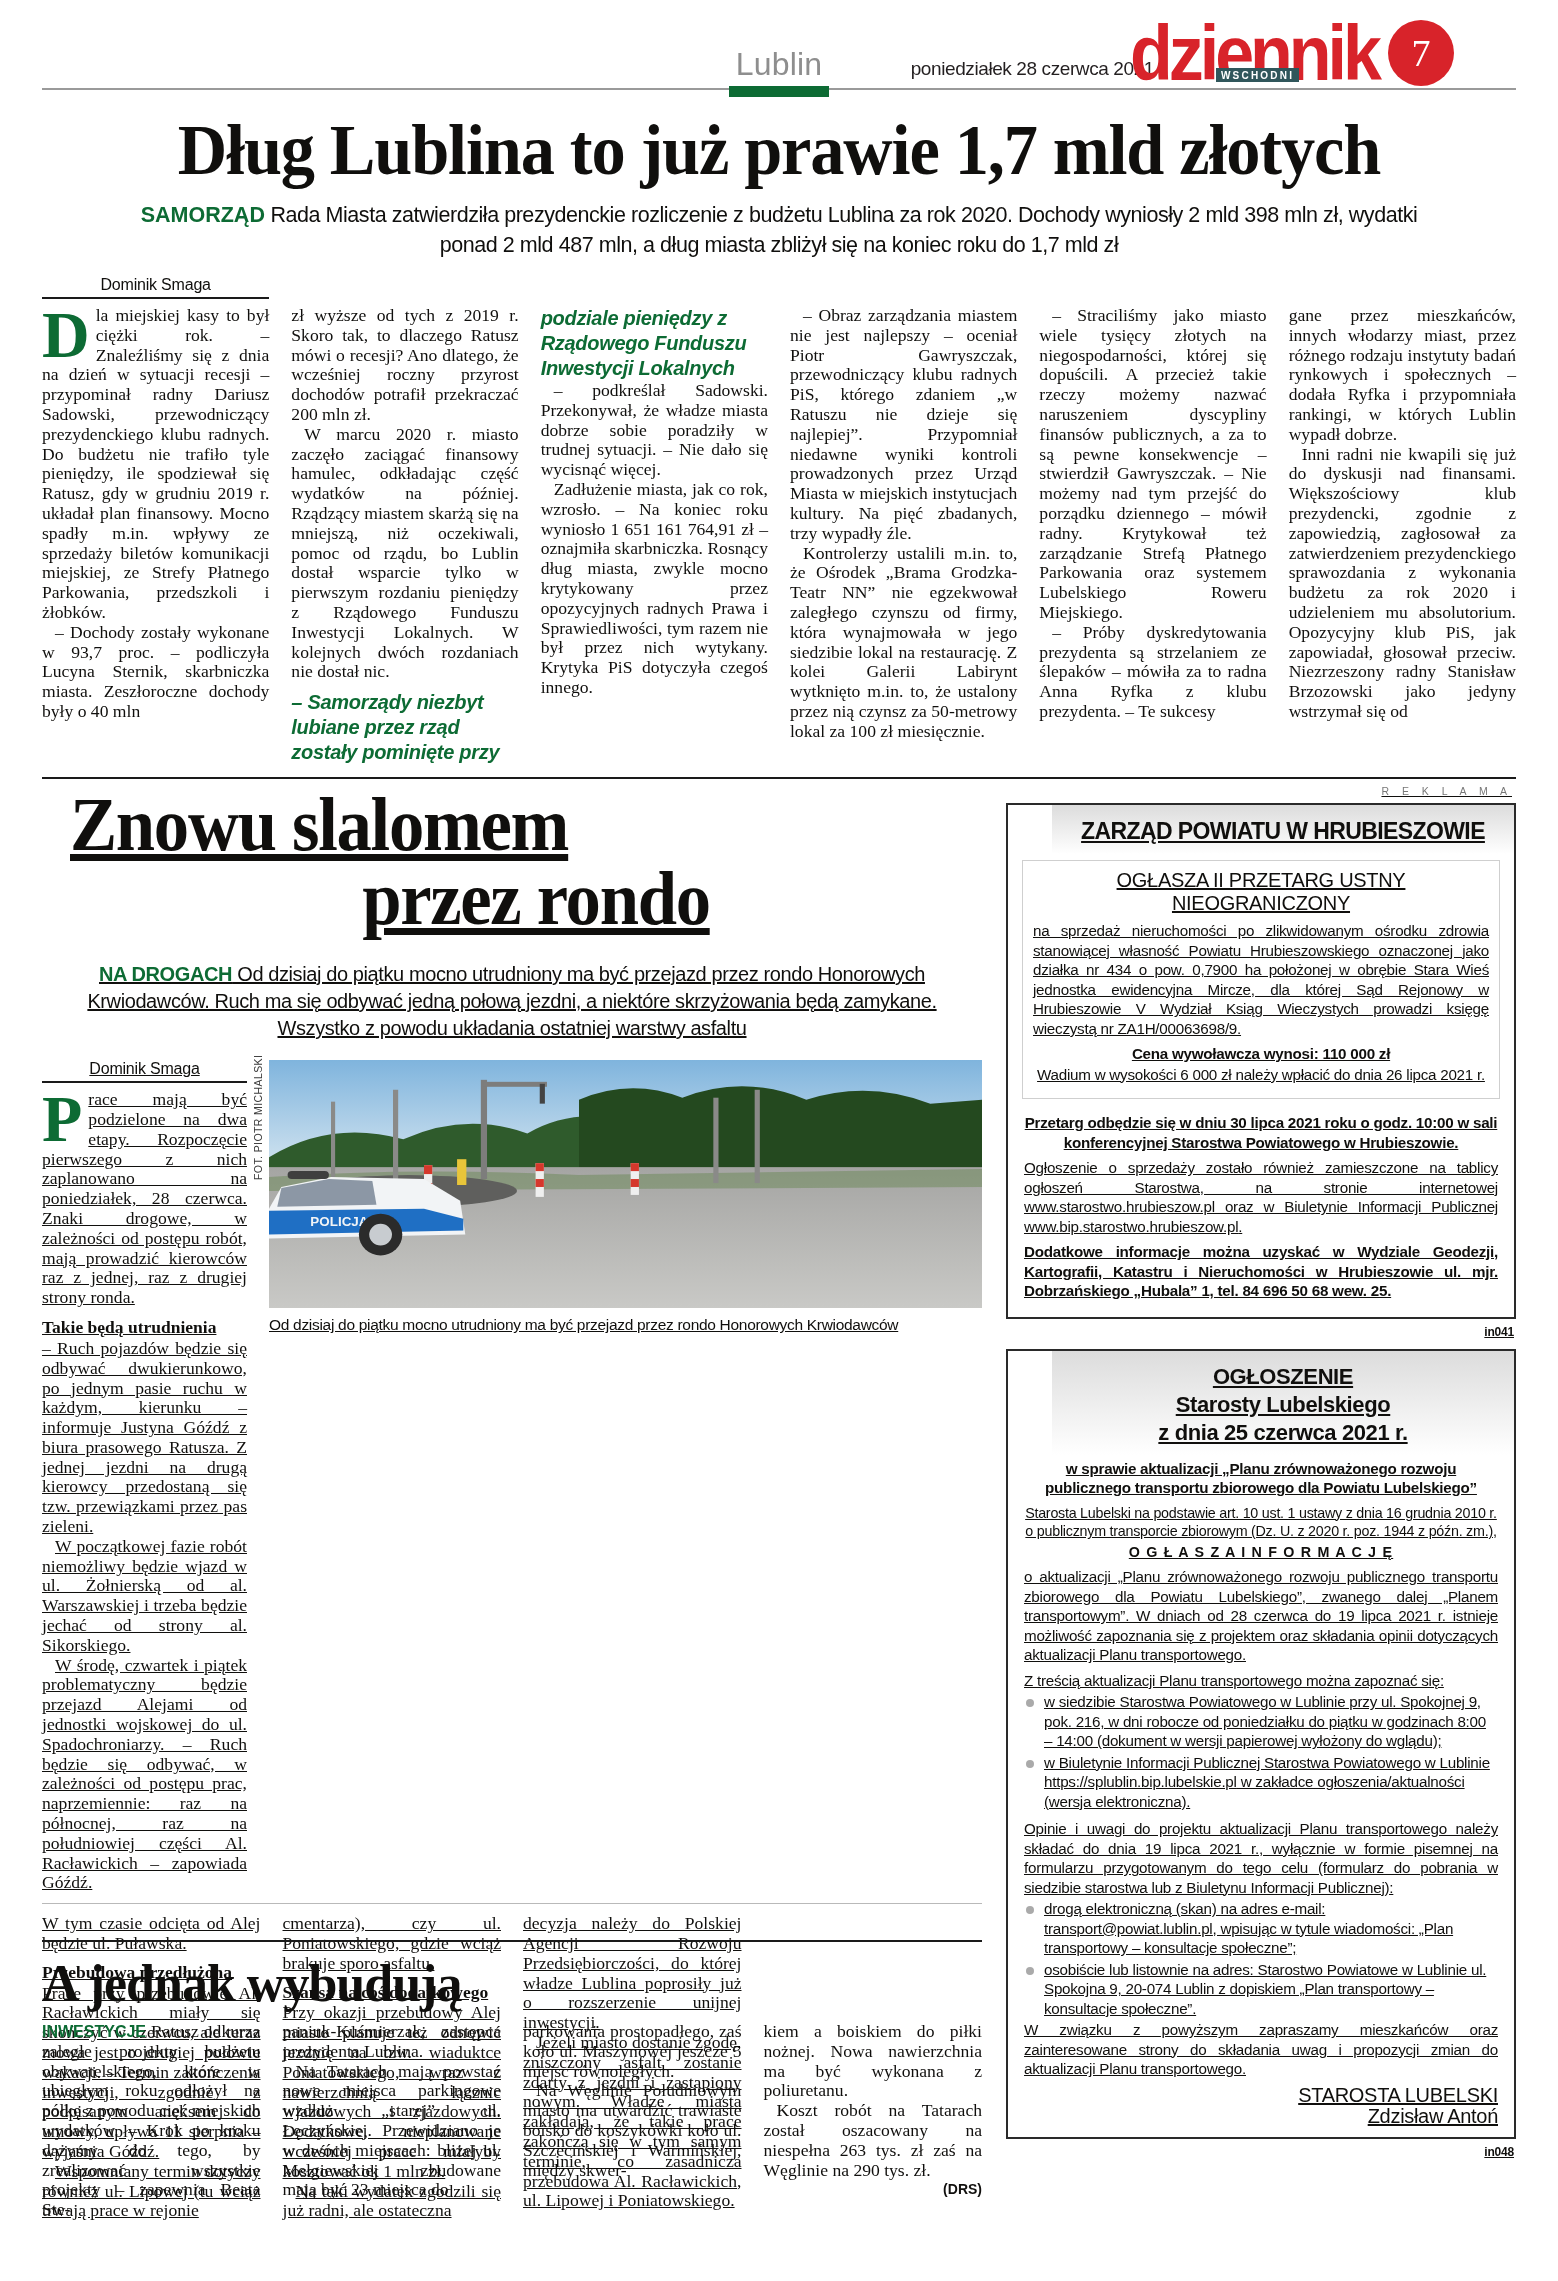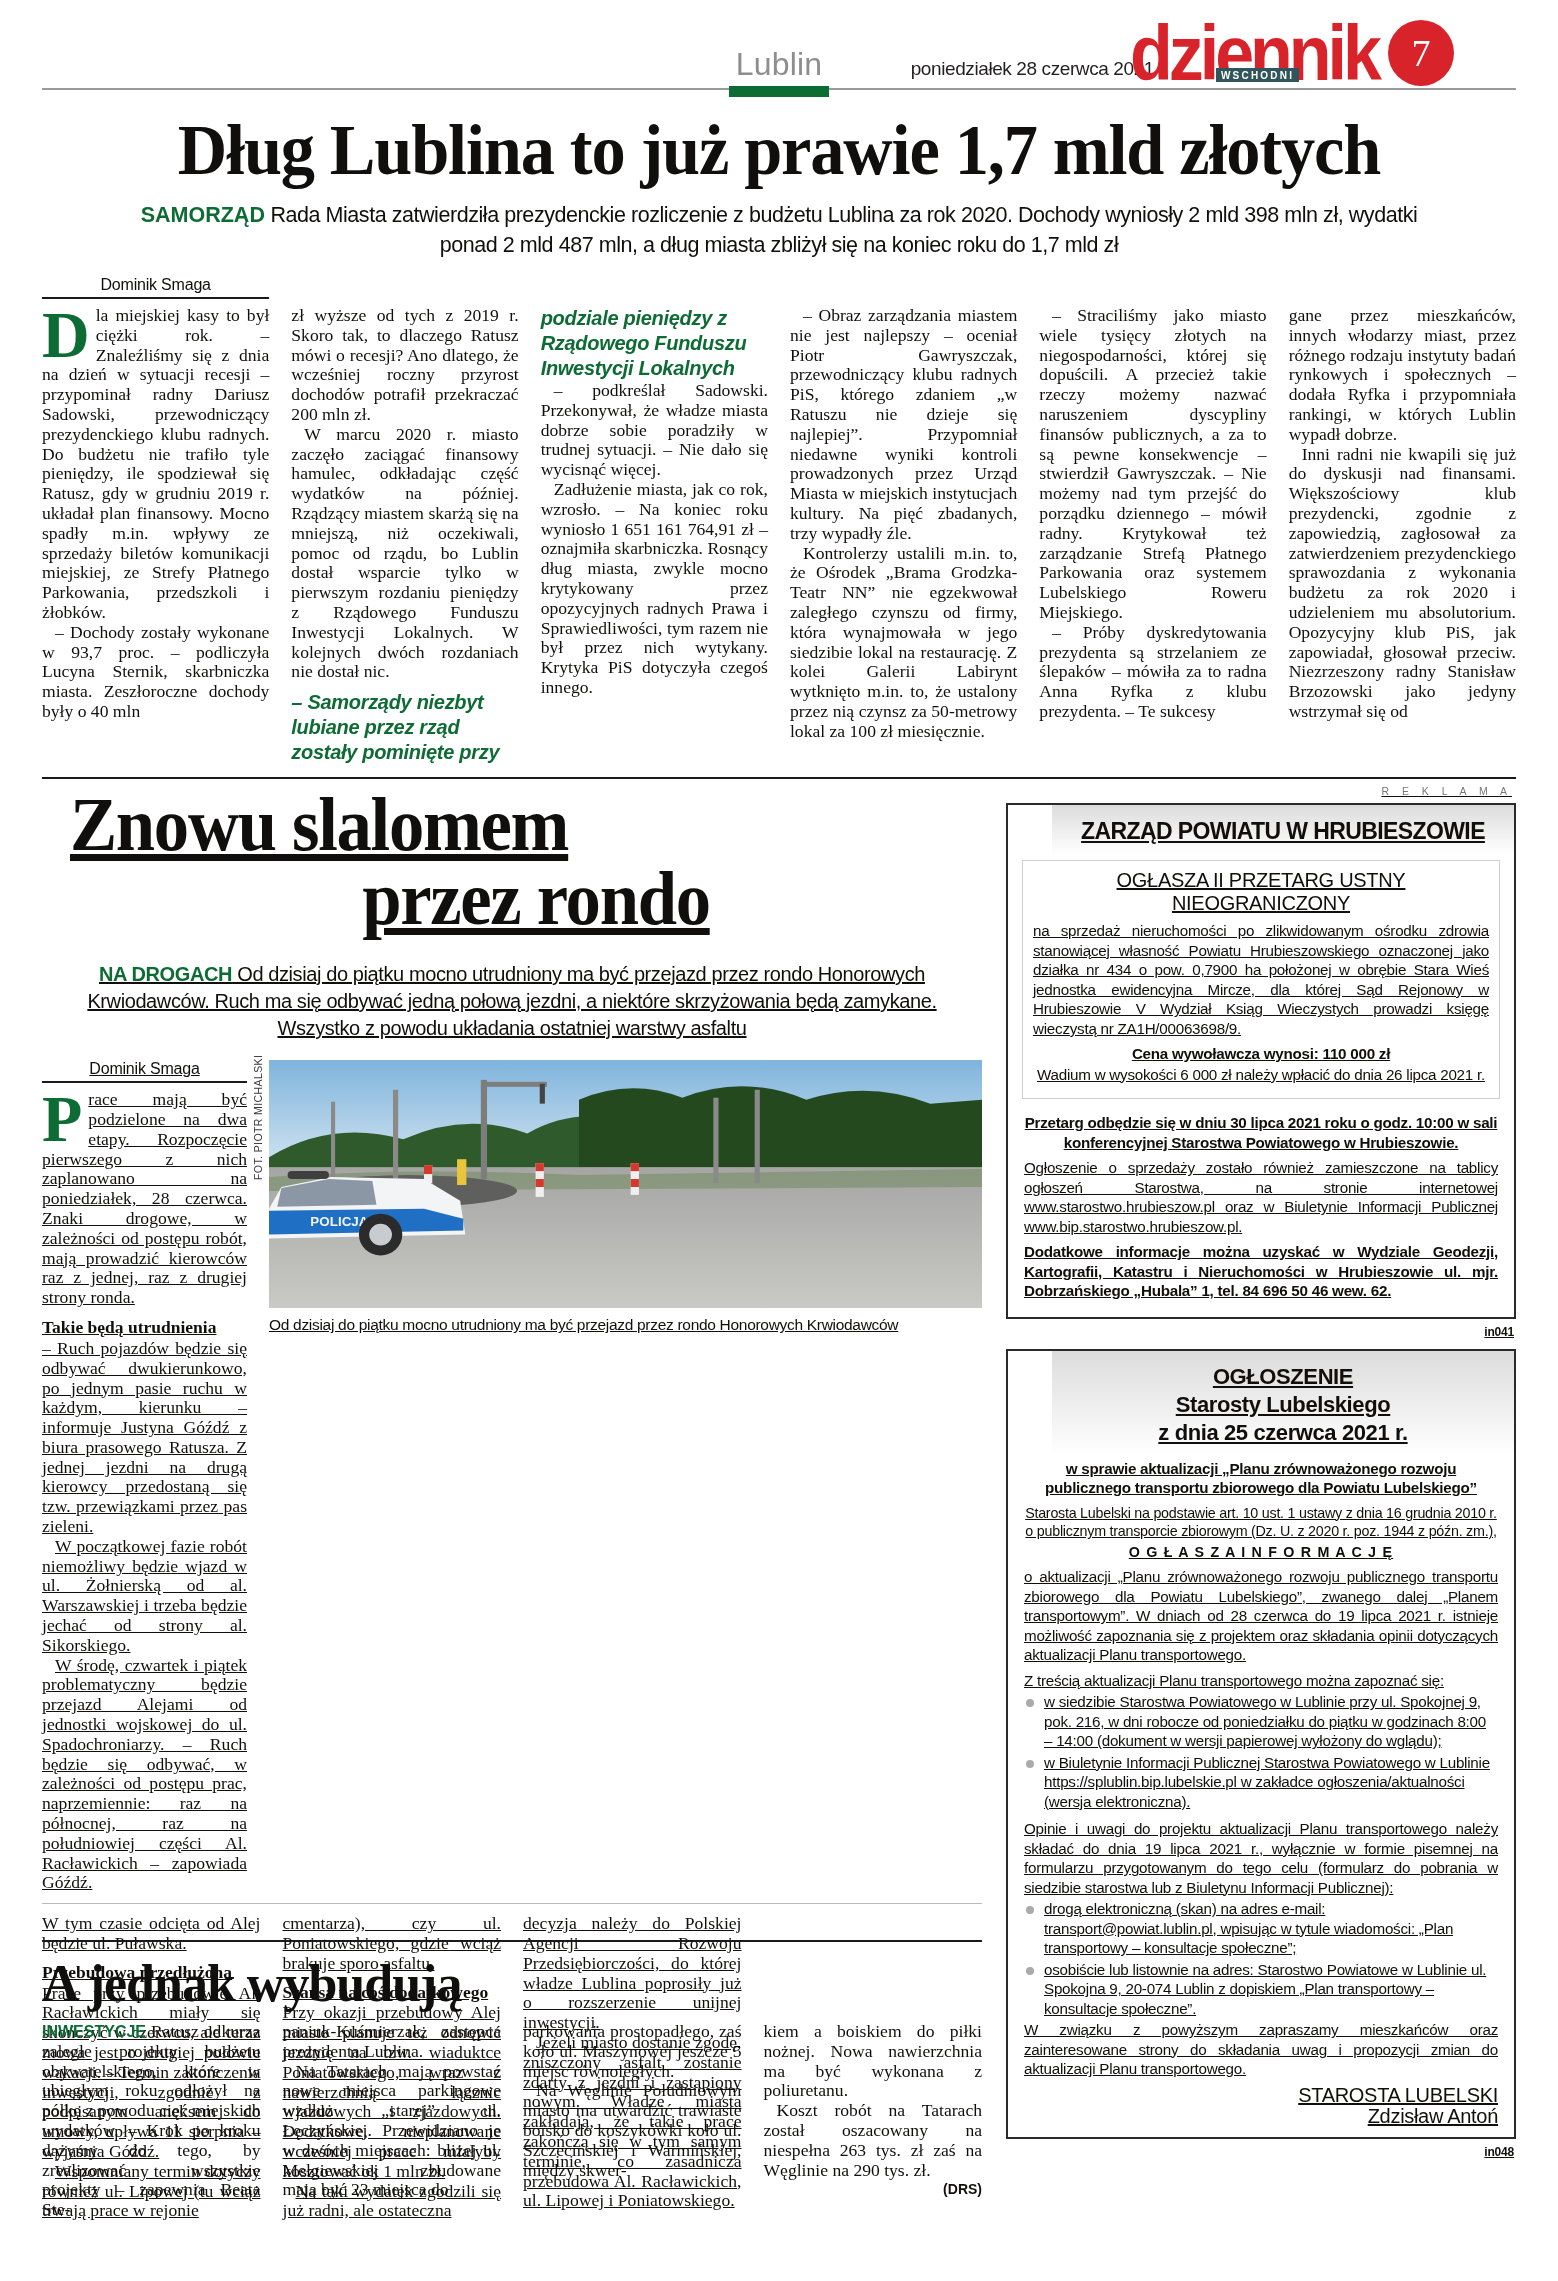--- a/index.html
+++ b/index.html
@@ -346,21 +346,21 @@
         </div>
         <div class="ad-inner">
           <div class="ad-sub">OGŁASZA II PRZETARG USTNY NIEOGRANICZONY</div>
           <p class="ad-p">na sprzedaż nieruchomości po zlikwidowanym ośrodku zdrowia stanowiącej własność Powiatu Hrubieszowskiego oznaczonej jako działka nr 434 o pow. 0,7900 ha położonej w obrębie Stara Wieś jednostka ewidencyjna Mircze, dla której Sąd Rejonowy w Hrubieszowie V Wydział Ksiąg Wieczystych prowadzi księgę wieczystą nr ZA1H/00063698/9.</p>
           <p class="ad-p center ad-b" style="margin-bottom:1px">Cena wywoławcza wynosi: 110 000 zł</p>
           <p class="ad-p center">Wadium w wysokości 6 000 zł należy wpłacić do dnia 26 lipca 2021 r.</p>
         </div>
         <div class="ad-body">
           <p class="ad-p center ad-b">Przetarg odbędzie się w dniu 30 lipca 2021 roku o godz. 10:00 w sali konferencyjnej Starostwa Powiatowego w Hrubieszowie.</p>
           <p class="ad-p"><span>Ogłoszenie o sprzedaży zostało również zamieszczone na tablicy ogłoszeń Starostwa, na stronie internetowej www.starostwo.hrubieszow.pl oraz w Biuletynie Informacji Publicznej </span><span class="ul">www.bip.starostwo.hrubieszow.pl</span><span>.</span></p>
-          <p class="ad-p ad-b">Dodatkowe informacje można uzyskać w Wydziale Geodezji, Kartografii, Katastru i Nieruchomości w Hrubieszowie ul. mjr. Dobrzańskiego „Hubala” 1, tel. 84 696 50 46 wew. 62.</p>
+          <p class="ad-p ad-b">Dodatkowe informacje można uzyskać w Wydziale Geodezji, Kartografii, Katastru i Nieruchomości w Hrubieszowie ul. mjr. Dobrzańskiego „Hubala” 1, tel. 84 696 50 68 wew. 25.</p>
         </div>
       </div>
       <div class="ad-code">in041</div>
 
       <div class="adbox">
         <div class="ad-grad">
           <div class="ad-title2">OGŁOSZENIE</div>
           <div class="ad-title2">Starosty Lubelskiego</div>
           <div class="ad-title2">z dnia 25 czerwca 2021 r.</div>
         </div>

